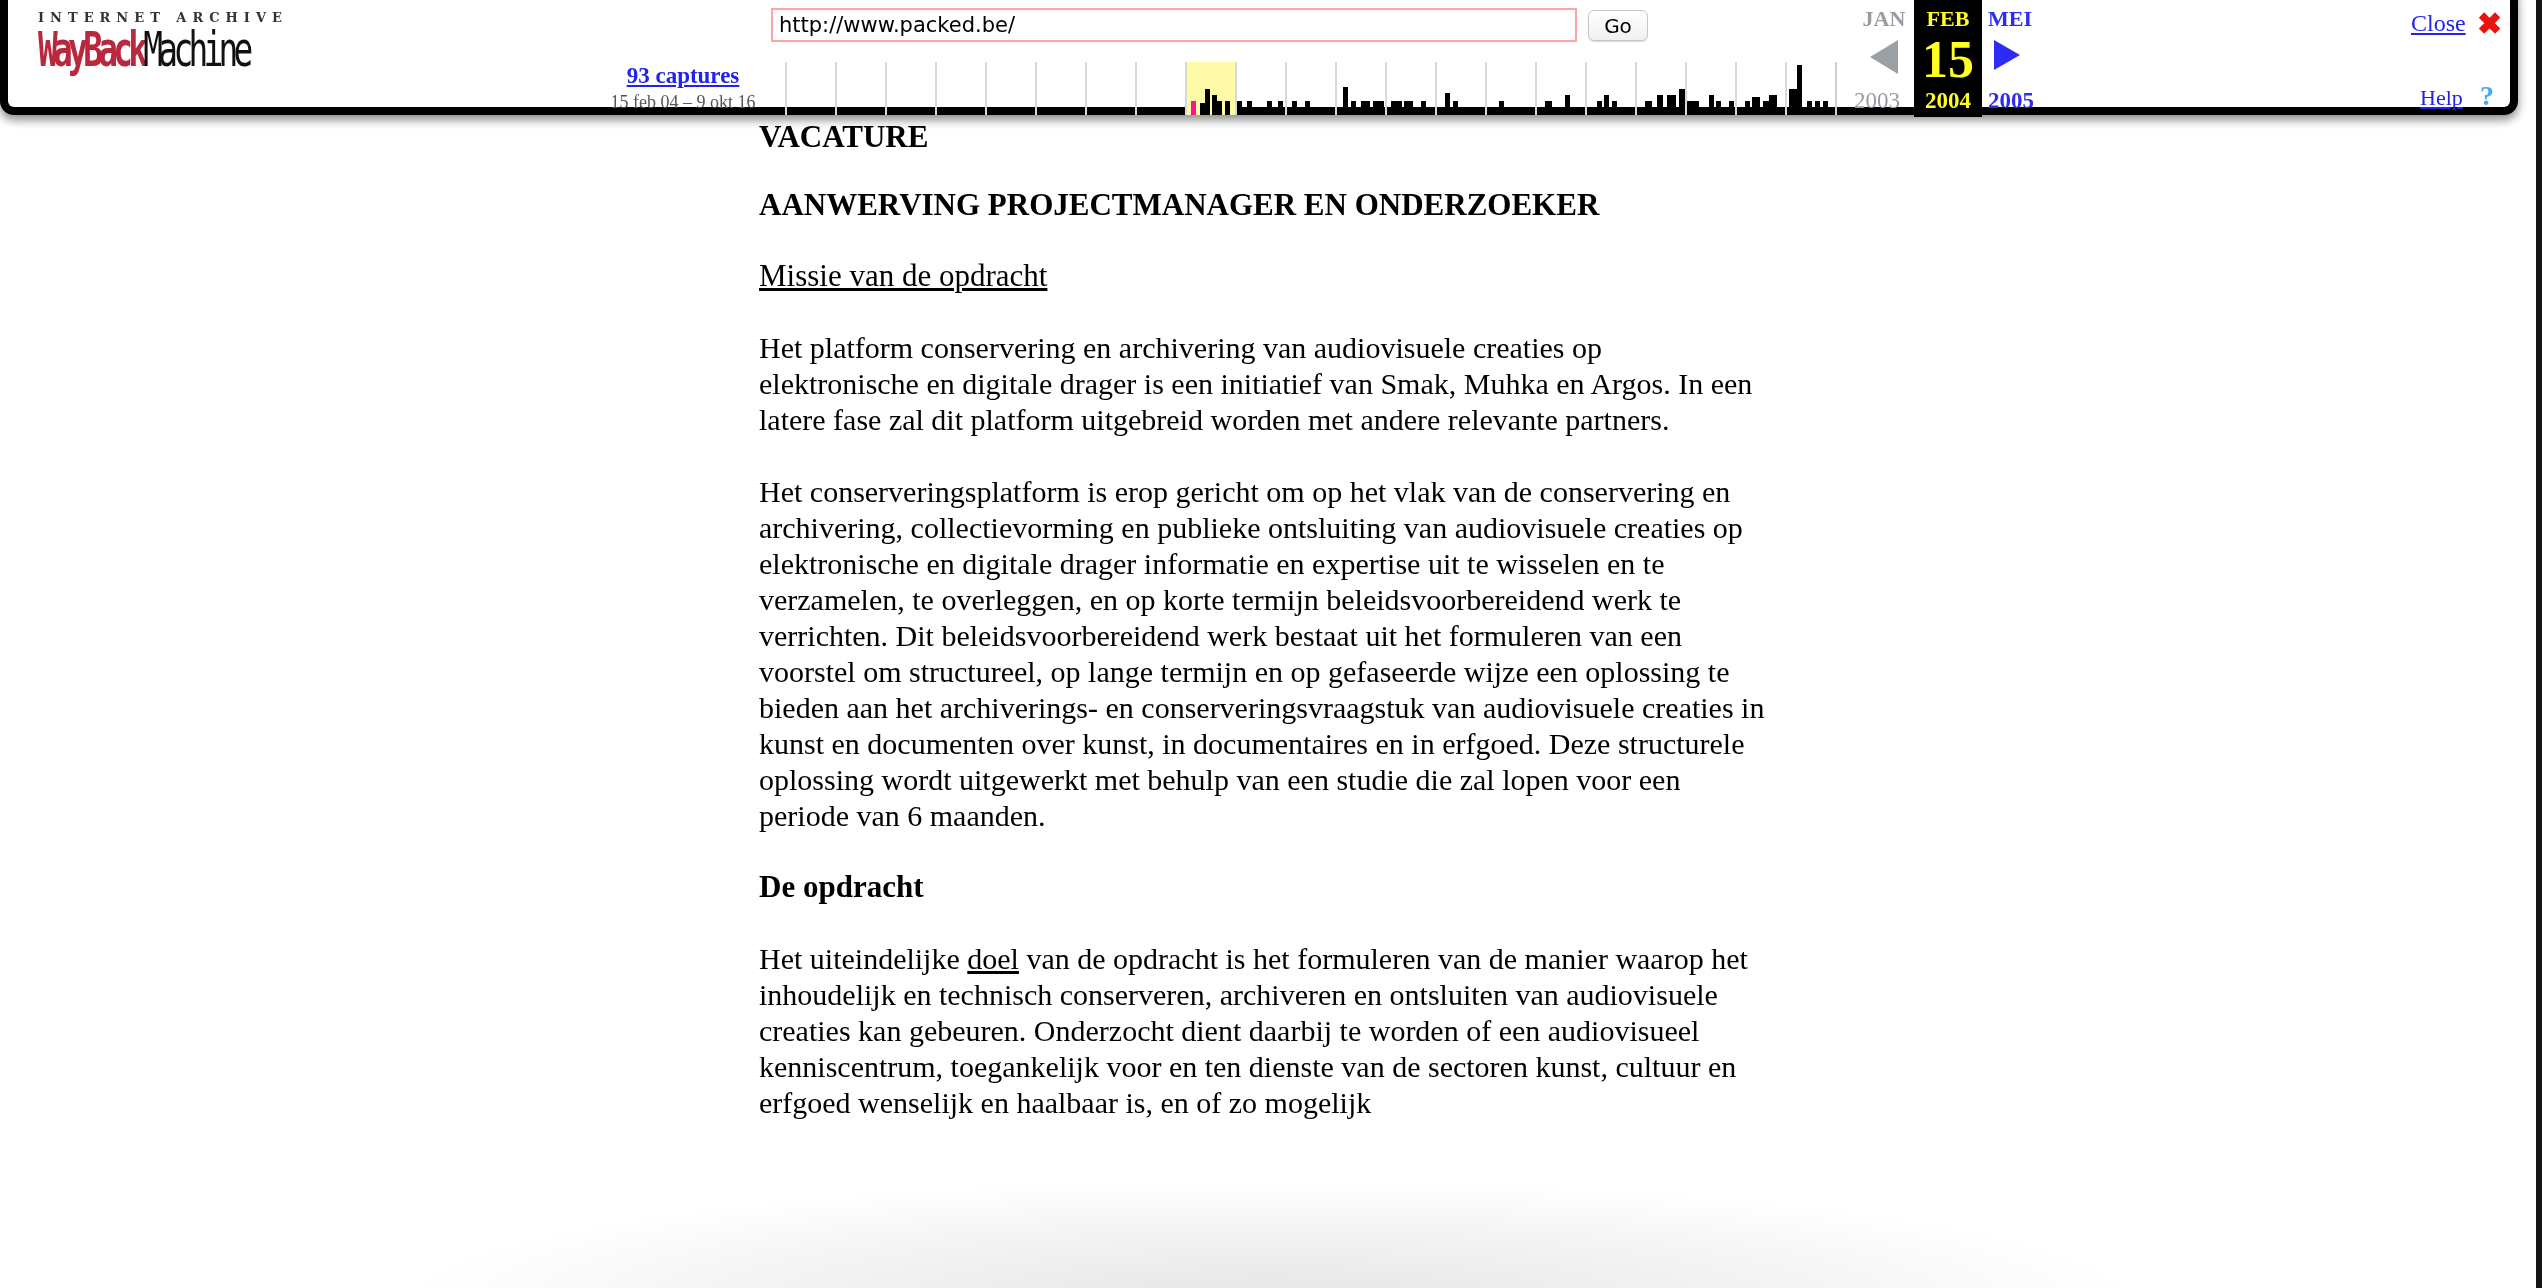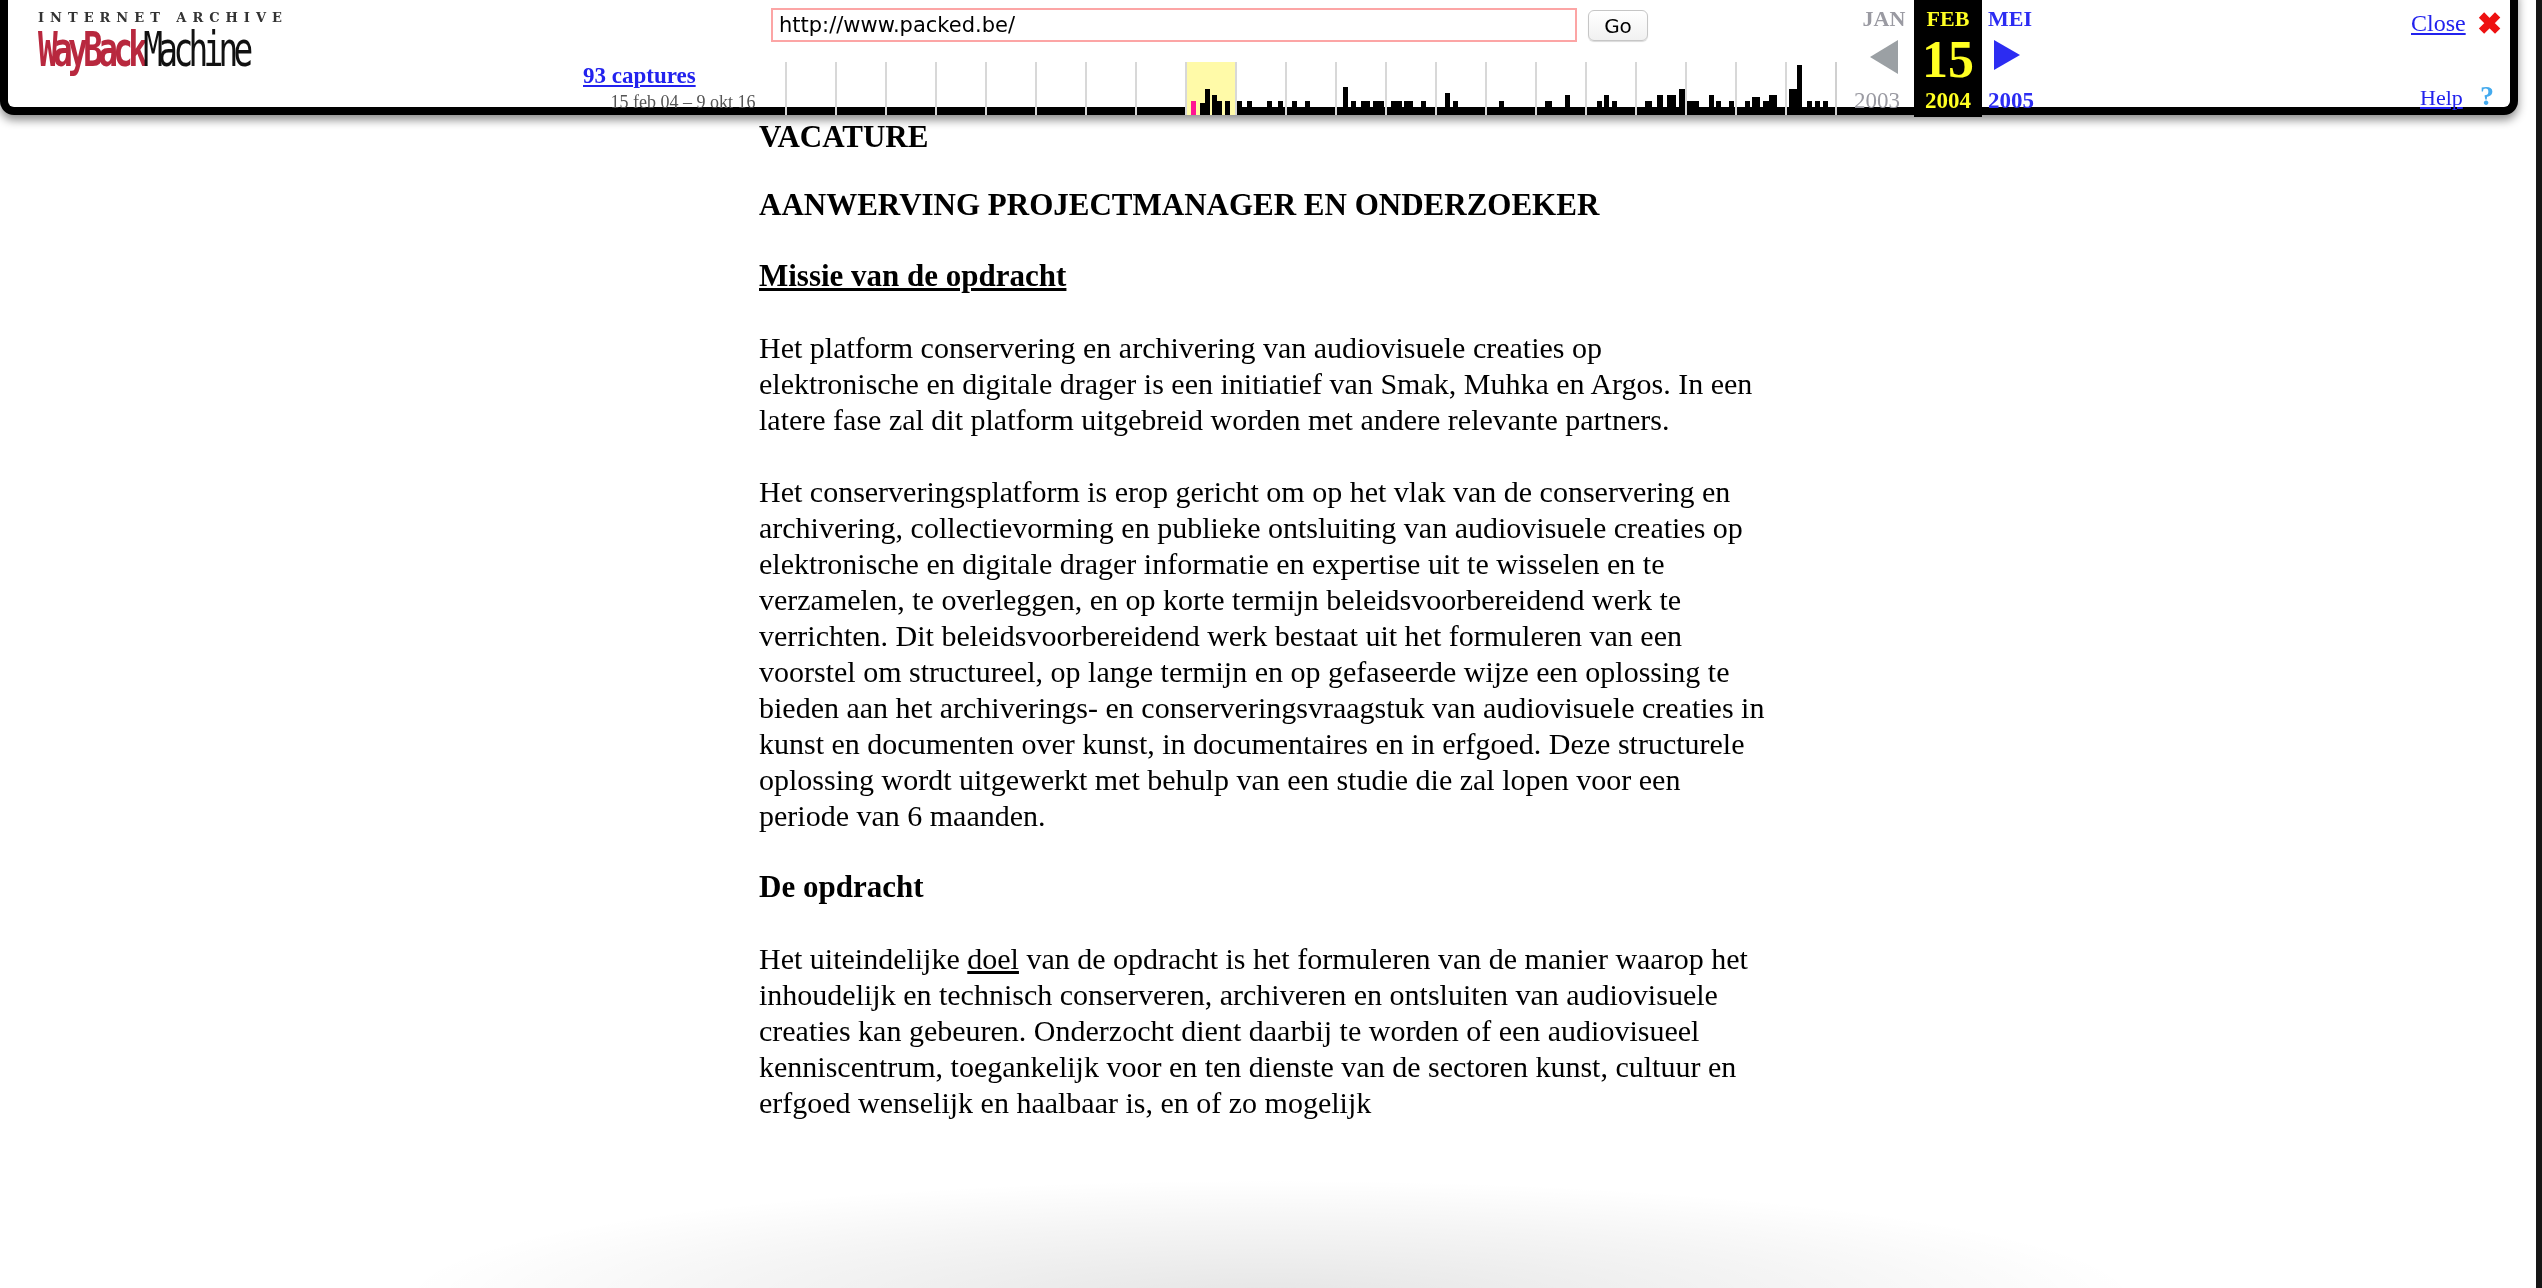--- a/index.html
+++ b/index.html
@@ -40,21 +40,21 @@
     padding:2px 6px; outline:none;
   }
   .go-btn {
     position:absolute; left:1588px; top:10px; width:60px; height:31px;
     box-sizing:border-box; border:1px solid #c6c6c6; border-radius:6px;
     background:linear-gradient(#fff,#f1f1f1); font-size:20px; color:#000;
     font-family:"DejaVu Sans", sans-serif; padding:0; cursor:pointer;
     box-shadow:0 1px 1px rgba(0,0,0,0.15);
   }
   .captures {
-    position:absolute; left:583px; top:63px; width:200px; 
+    position:absolute; left:583px; top:63px; width:200px; text-align:center;
     font-size:23px; font-weight:bold; color:#2222ee; text-decoration:underline;
   }
   .range {
     position:absolute; left:583px; top:92px; width:200px; text-align:center;
     font-size:18px; color:#555; white-space:nowrap;
   }
 
   
   .histo { position:absolute; left:785px; top:62px; width:1050px; height:53px; }
   .yr { position:absolute; top:0; width:50px; height:53px; box-sizing:border-box; border-left:2px solid #d8d8d8; }
@@ -82,21 +82,21 @@
   .help-q { position:absolute; left:2480px; top:80px; font-size:28px; color:#44aaee; font-weight:bold; }
 
   
   .content {
     position:absolute; left:759px; top:117px; width:1010px;
     font-family:"Liberation Serif", serif; font-size:30px; line-height:36px; color:#000;
   }
   .content h1, .content h2 { font-size:31px; font-weight:bold; margin:0; }
   .content .h-vac { margin-top:2px; }
   .content .h-aan { margin-top:32px; }
-  .content .h-missie { margin-top:35px; text-decoration:underline; font-weight:bold; font-size:31px; }
+  .content .h-missie { margin-top:35px; text-decoration:underline; font-weight:normal; font-size:31px; }
   .content .sub { margin-top:70px; text-decoration:underline; }
   .content p { margin:36px 0 0 0; }
   .content .h-opd { margin-top:35px; font-size:31px; font-weight:bold; }
   .content a { color:#000; text-decoration:underline; }
 
   .bottom-shade {
     position:absolute; left:390px; bottom:0; width:1760px; height:110px;
     background:radial-gradient(ellipse at 50% 110%, rgba(0,0,0,0.10) 0%, rgba(0,0,0,0.04) 45%, rgba(0,0,0,0) 70%);
     pointer-events:none;
   }

